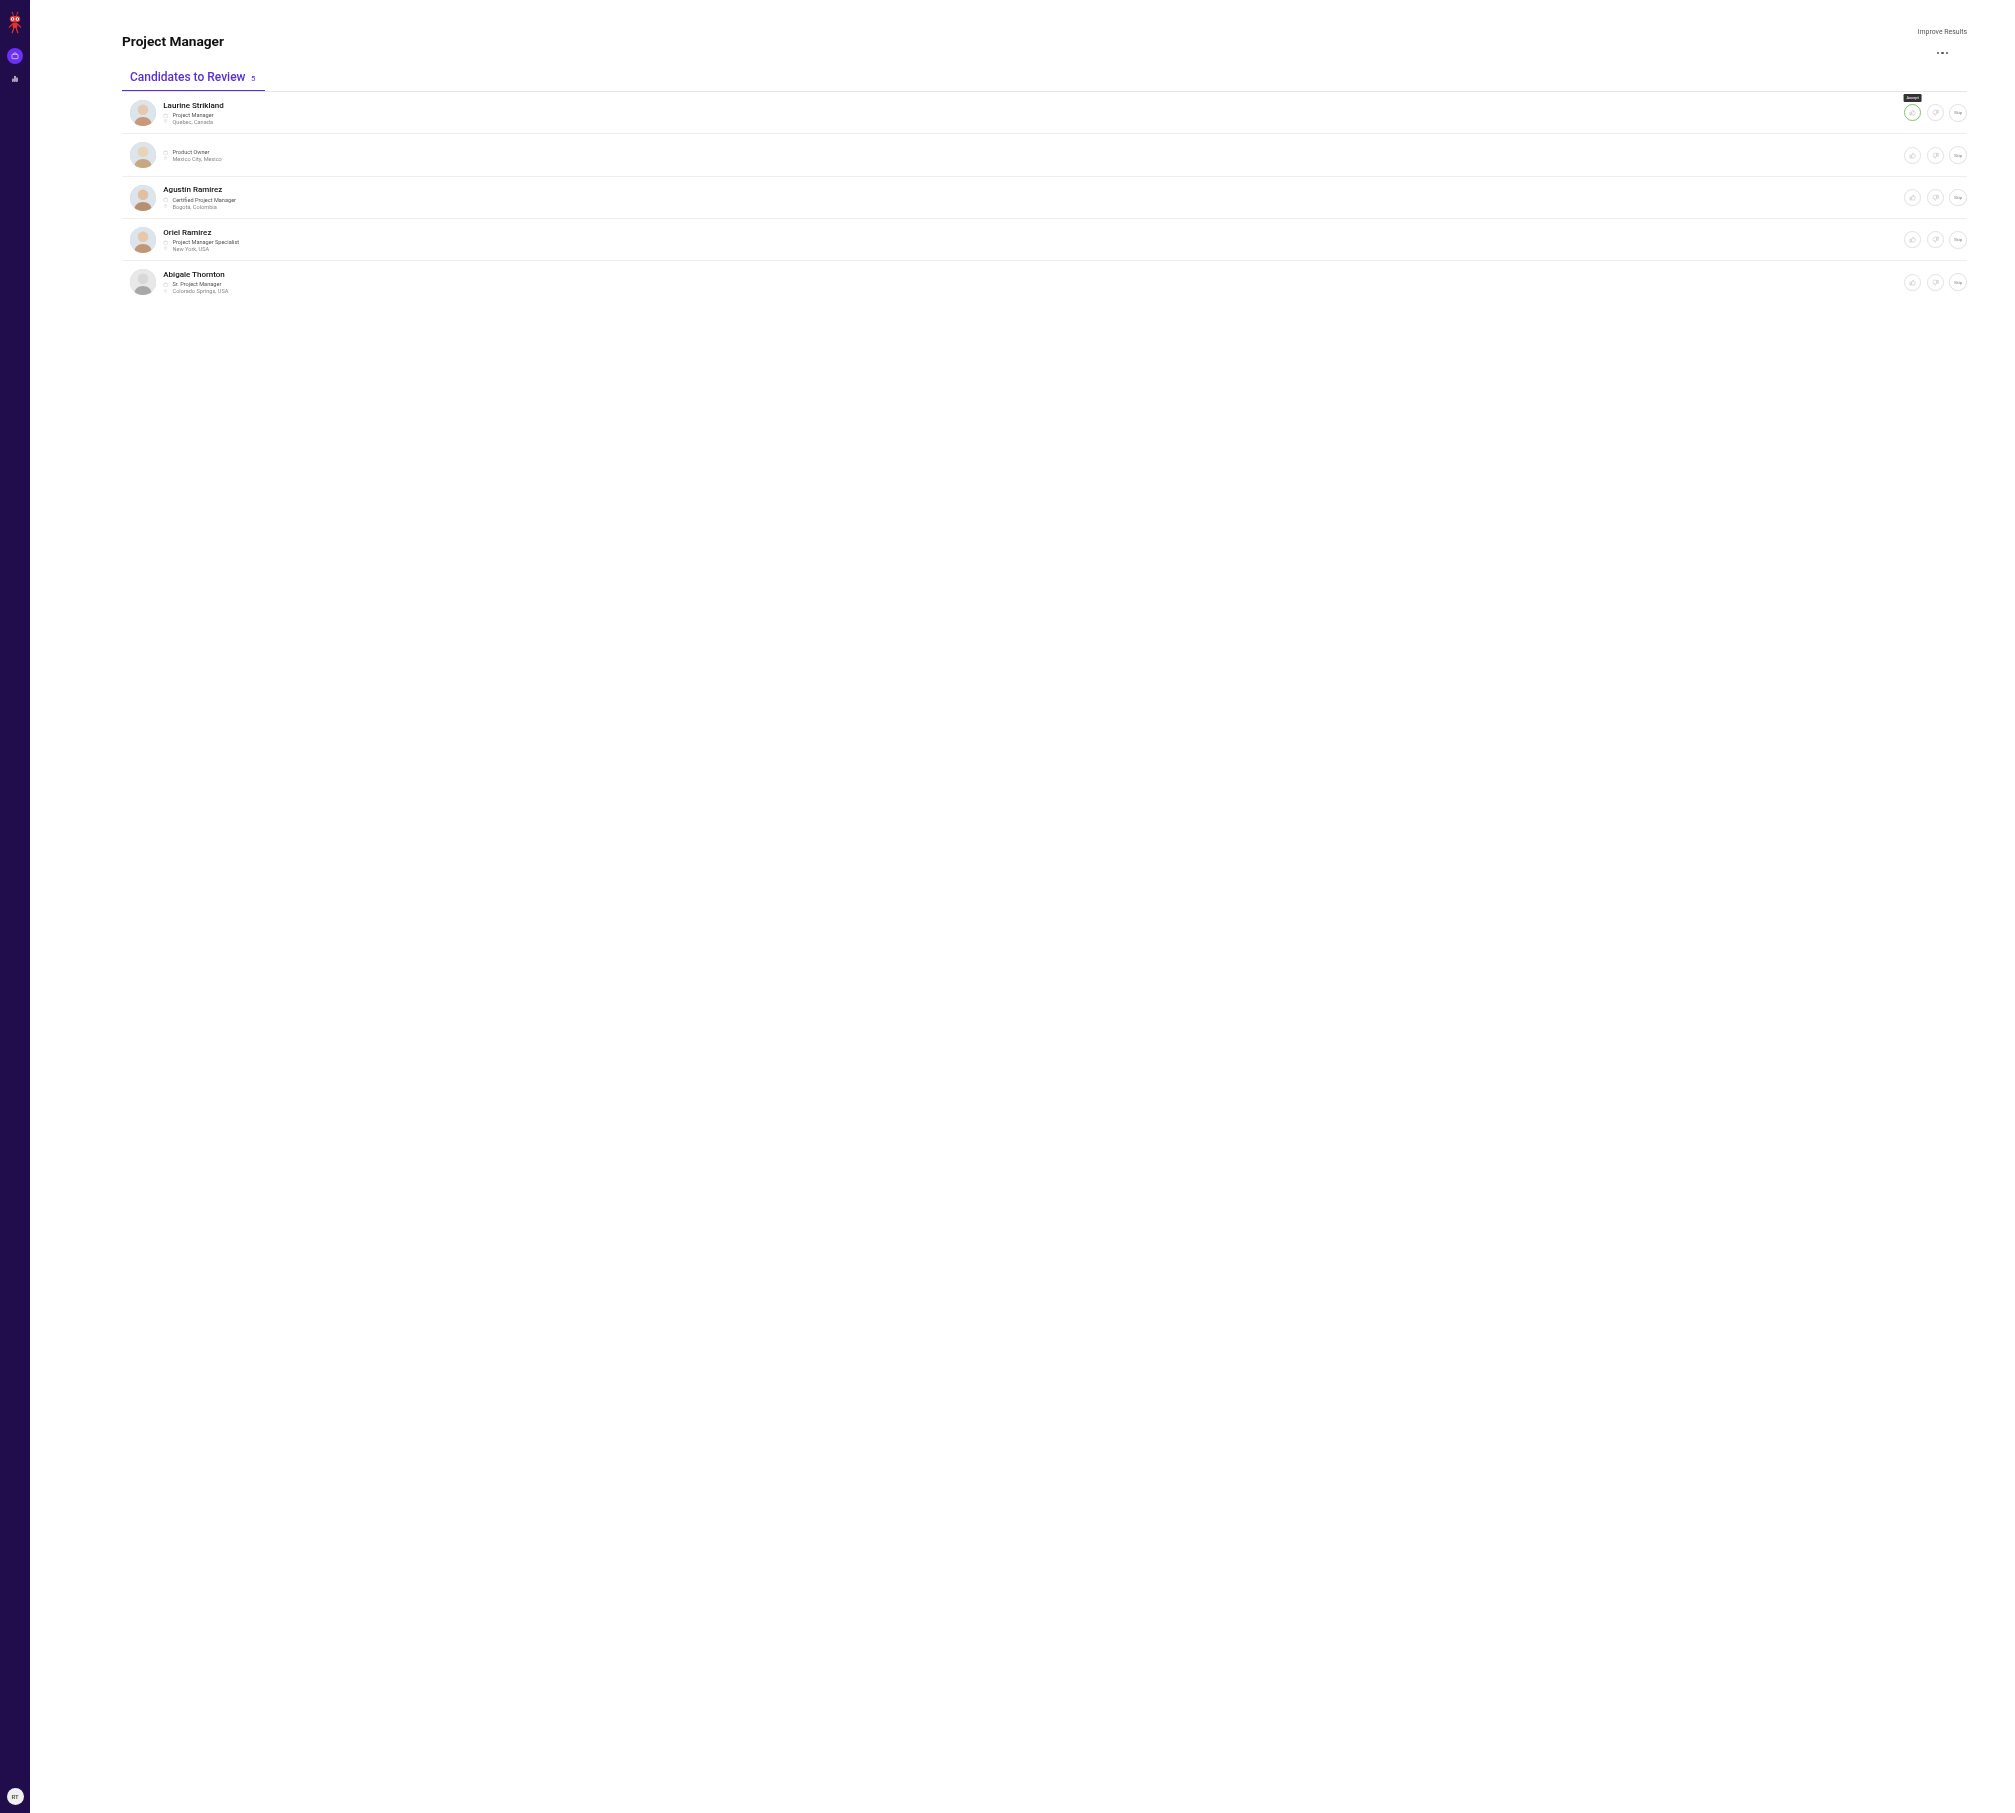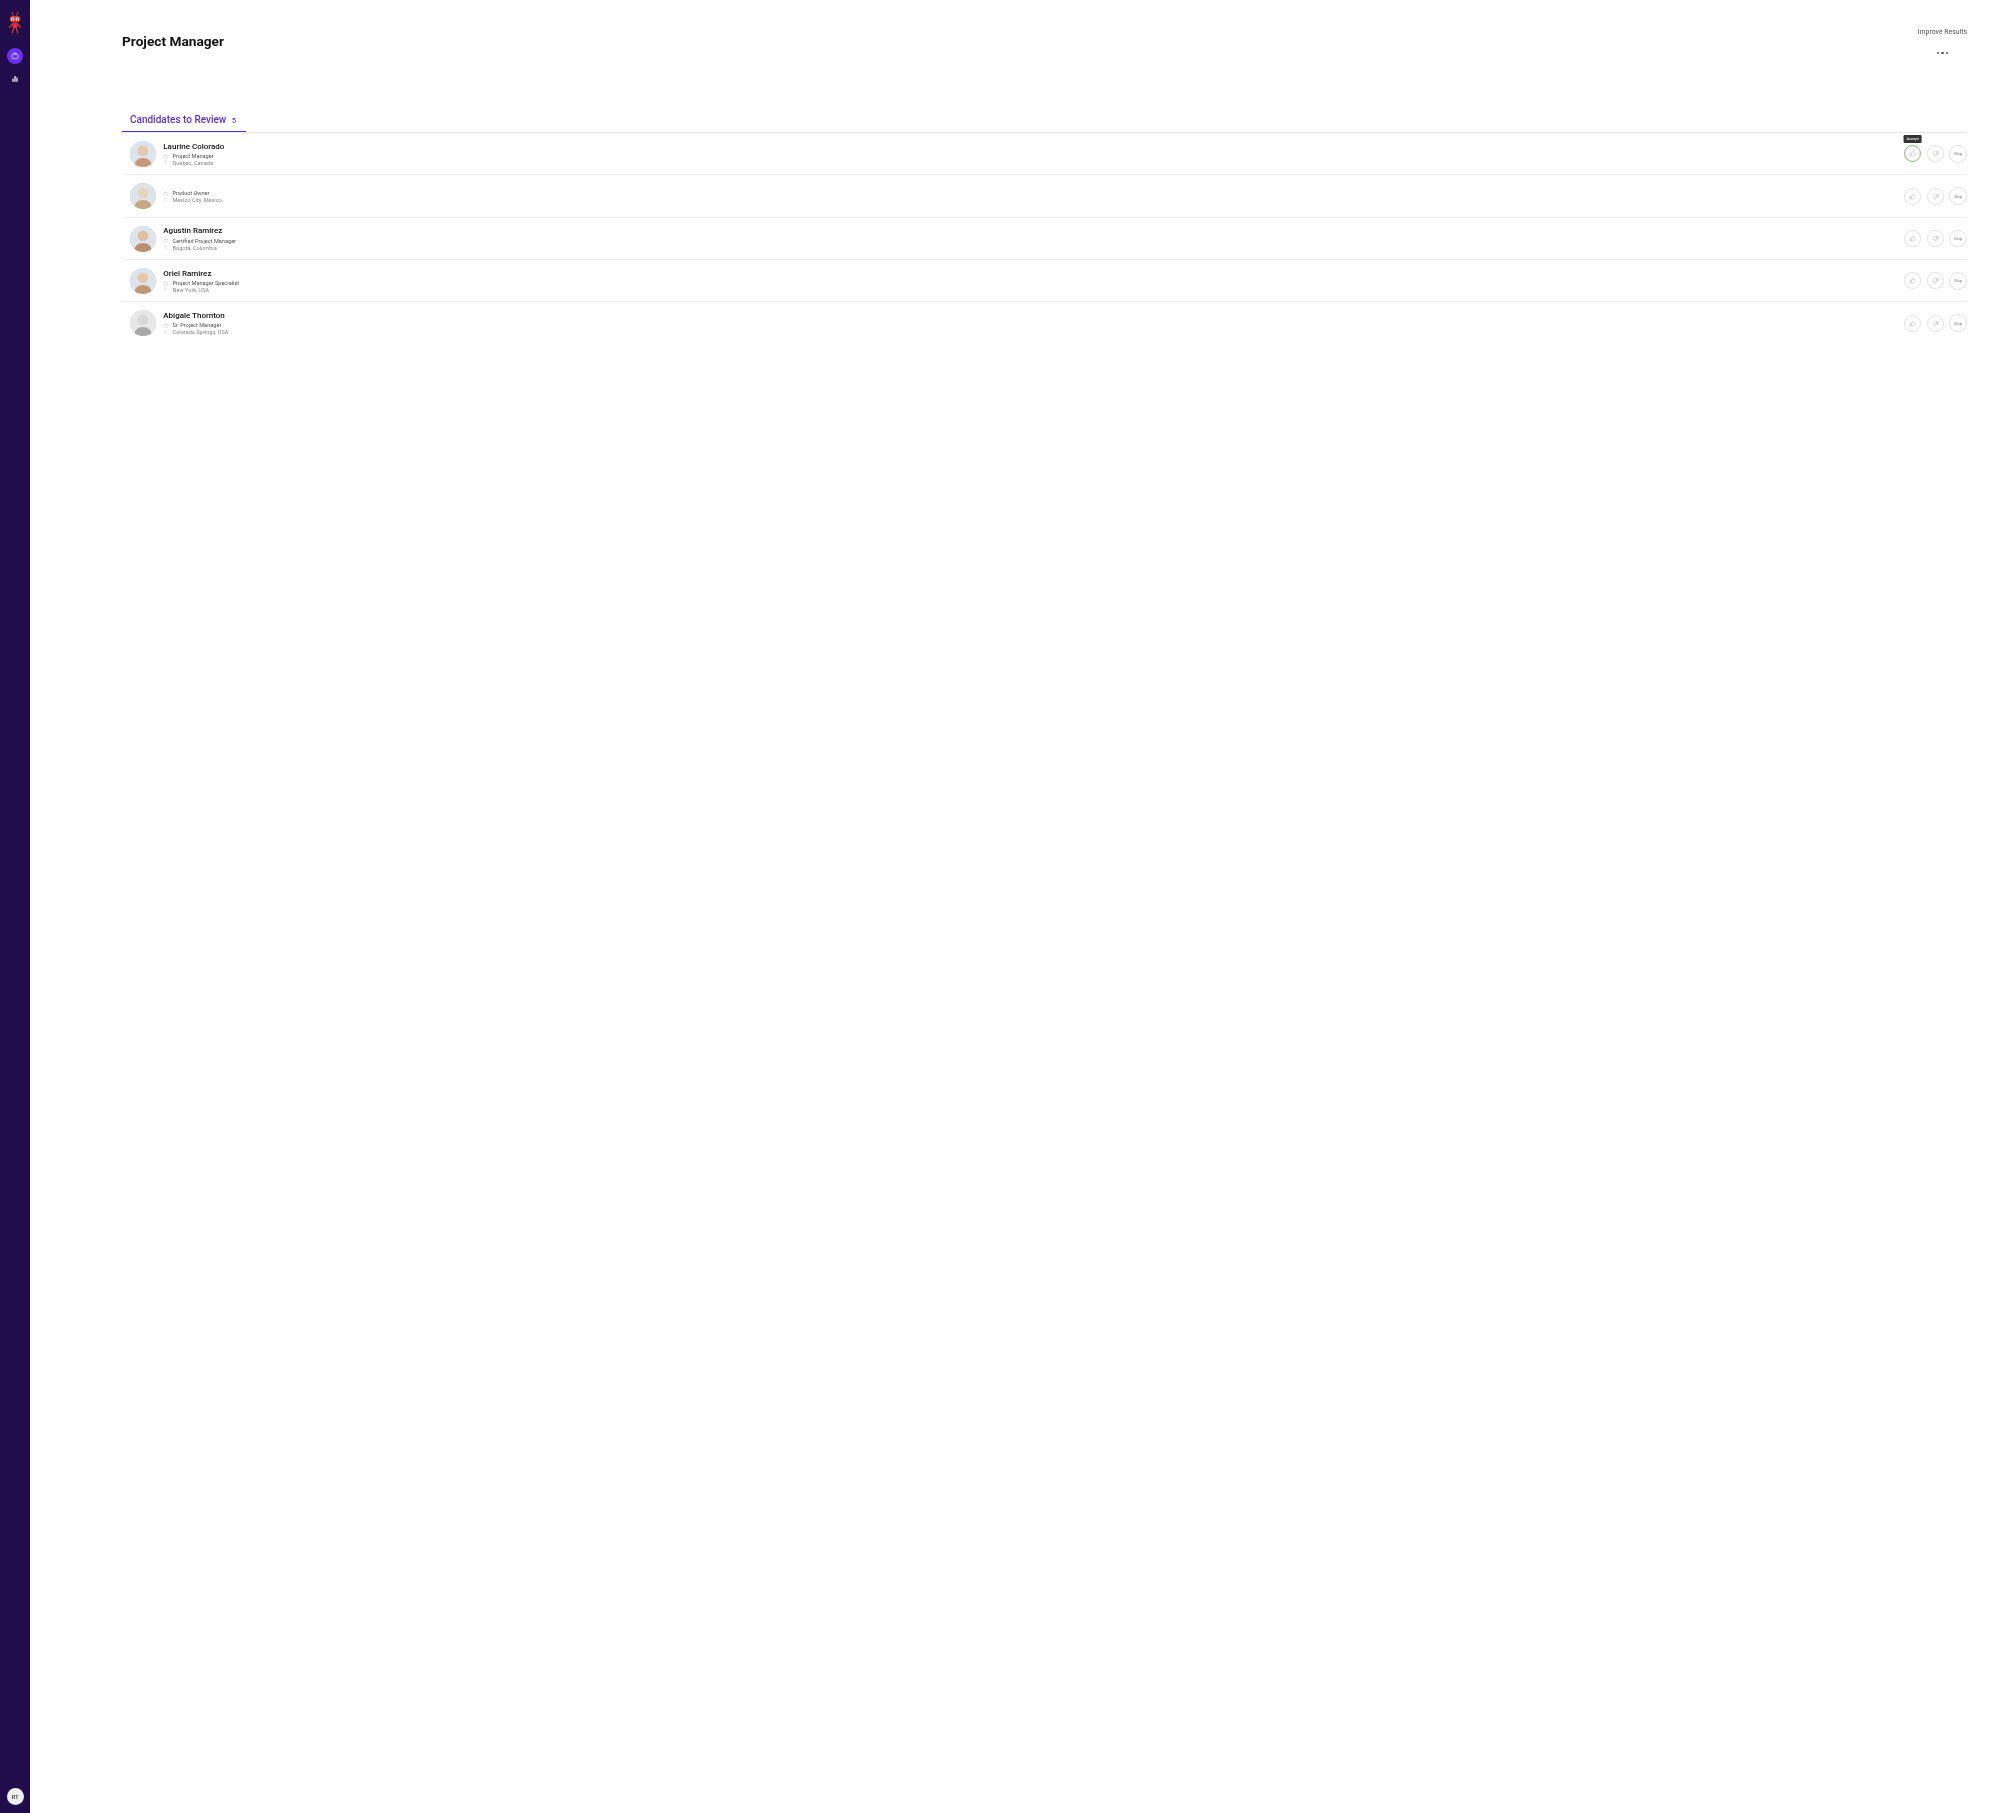--- a/index.html
+++ b/index.html
@@ -93,21 +93,21 @@
     margin-bottom: 0;
   }
   .tab {
     display: inline-flex;
     align-items: baseline;
     gap: 5.6px;
     padding: 0 9.7px 5.6px 8px;
     border-bottom: 0.8px solid #5a2fd6;
     cursor: pointer;
   }
-  .tab-label { color: #5a2fd6; font-size: 10px; font-weight: 500; margin-top: 44px; }
+  .tab-label { color: #5a2fd6; font-size: 12px; font-weight: 500; }
   .tab-count { color: #5a2fd6; font-size: 7.7px; font-weight: 400; }
 
   
   .list { }
   .row {
     display: flex;
     align-items: center;
     padding: 8px 0 7.3px 8px;
     border-bottom: 0.4px solid #eee;
     position: relative;
@@ -234,21 +234,21 @@
 
     <div class="row">
     <div class="avatar">
             <svg viewBox="0 0 64 64">
               <rect width="64" height="64" fill="#dce4ec"></rect>
               <circle cx="32" cy="24" r="13" fill="#e8c8b0"></circle>
               <path d="M10 64c0-14 10-22 22-22s22 8 22 22" fill="#c89878"></path>
             </svg>
           </div>
     <div class="info">
-      <div class="name">Laurine Colorado</div>
+      <div class="name">Laurine Strikland</div>
       <div class="meta role">
         <svg viewBox="0 0 24 24">
                 <use href="#briefcase-sm"></use>
               </svg>
         <span class="txt">Project Manager</span>
       </div>
       <div class="meta">
         <svg viewBox="0 0 24 24">
                 <use href="#pin-sm"></use>
               </svg>

